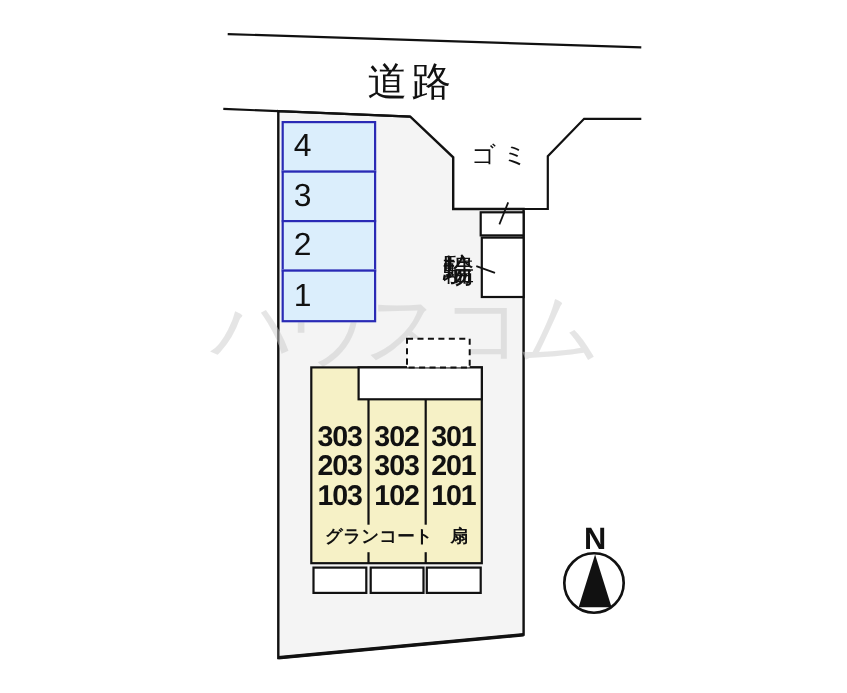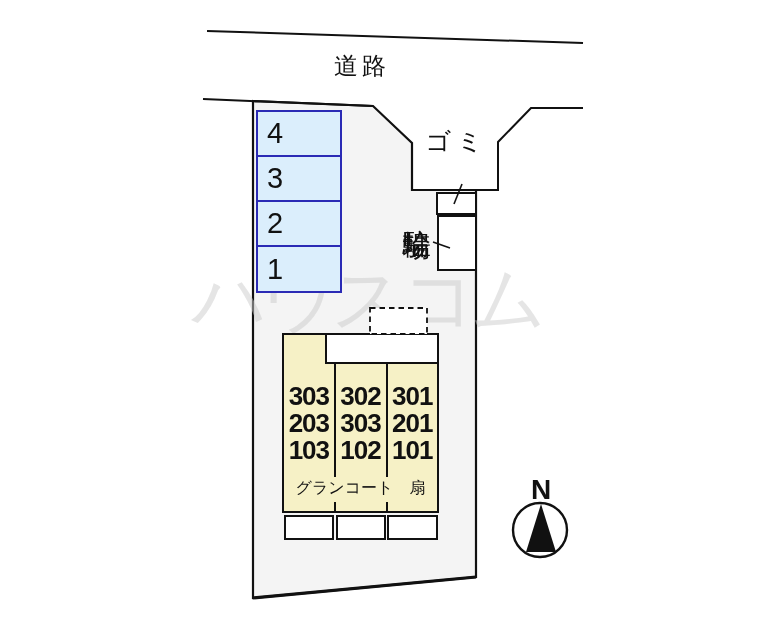--- a/index.html
+++ b/index.html
@@ -16,42 +16,42 @@
   .dashedbox{fill:#ffffff;stroke:var(--line,#111);stroke-width:1.8;stroke-dasharray:5.5 4;}
   .bld{fill:var(--building-fill,#f6f1c6);stroke:var(--line,#111);stroke-width:2;}
   .leader{stroke:var(--line,#111);stroke-width:1.6;fill:none;}
   .needle{fill:#111;stroke:none;}
   .compassc{fill:#fff;stroke:#111;stroke-width:2.4;}
   .wm{
     fill:var(--watermark,#ccc);opacity:.5;font-size:74px;letter-spacing:-6px;
     font-family:"Liberation Sans","DejaVu Sans",sans-serif;
   }
   .label{position:absolute;z-index:3;color:#111;}
-  #road-label{left:334px;top:50px;font-size:24px;letter-spacing:4px;}
+  #road-label{left:334px;top:50px;font-size:36px;letter-spacing:4px;}
   .pbox{
     position:absolute;z-index:2;left:256px;width:86px;height:47px;box-sizing:border-box;
     background:var(--parking-fill,#dbeefc);border:2px solid var(--parking-border,#2a2ab5);
     display:flex;align-items:center;
   }
   .pbox span{font-size:29px;padding-left:9px;line-height:1;}
   #pbox-0{top:110px;}
   #pbox-1{top:155px;}
   #pbox-2{top:200px;}
   #pbox-3{top:245px;height:48px;}
-  #garbage-label{left:424px;top:126px;width:66px;text-align:center;font-size:25px;line-height:30px;}
+  #garbage-label{left:424px;top:126px;width:66px;text-align:center;font-size:22px;line-height:30px;}
   #garbage-label .l1{letter-spacing:6px;}
   #garbage-label .l2{letter-spacing:1px;}
   #bicycle-label{
     left:401px;top:207px;font-size:28px;letter-spacing:2px;
     writing-mode:vertical-rl;text-orientation:upright;line-height:1.12;
   }
   #rooms{position:absolute;left:283px;top:383px;width:155px;z-index:3;}
   .room-row{display:flex;height:27px;}
   .room-cell{flex:1;text-align:center;font-size:26px;font-weight:700;letter-spacing:-1px;line-height:27px;}
-  #building-name{left:284px;top:478px;width:153px;text-align:center;font-size:16px;font-weight:400;letter-spacing:0px;}
+  #building-name{left:284px;top:478px;width:153px;text-align:center;font-size:16px;font-weight:700;letter-spacing:0px;}
   #north-label{left:523px;top:474px;width:36px;text-align:center;font-size:28px;font-weight:700;}
 </style>
 </head>
 <body>
 
 <div id="stage">
 
   <svg id="plan-svg" width="770" height="630" viewBox="0 0 770 630">
 
     <polygon class="site" points="253,101 373,106 412,143 412,190 476,190 476,577 253,598"></polygon>

